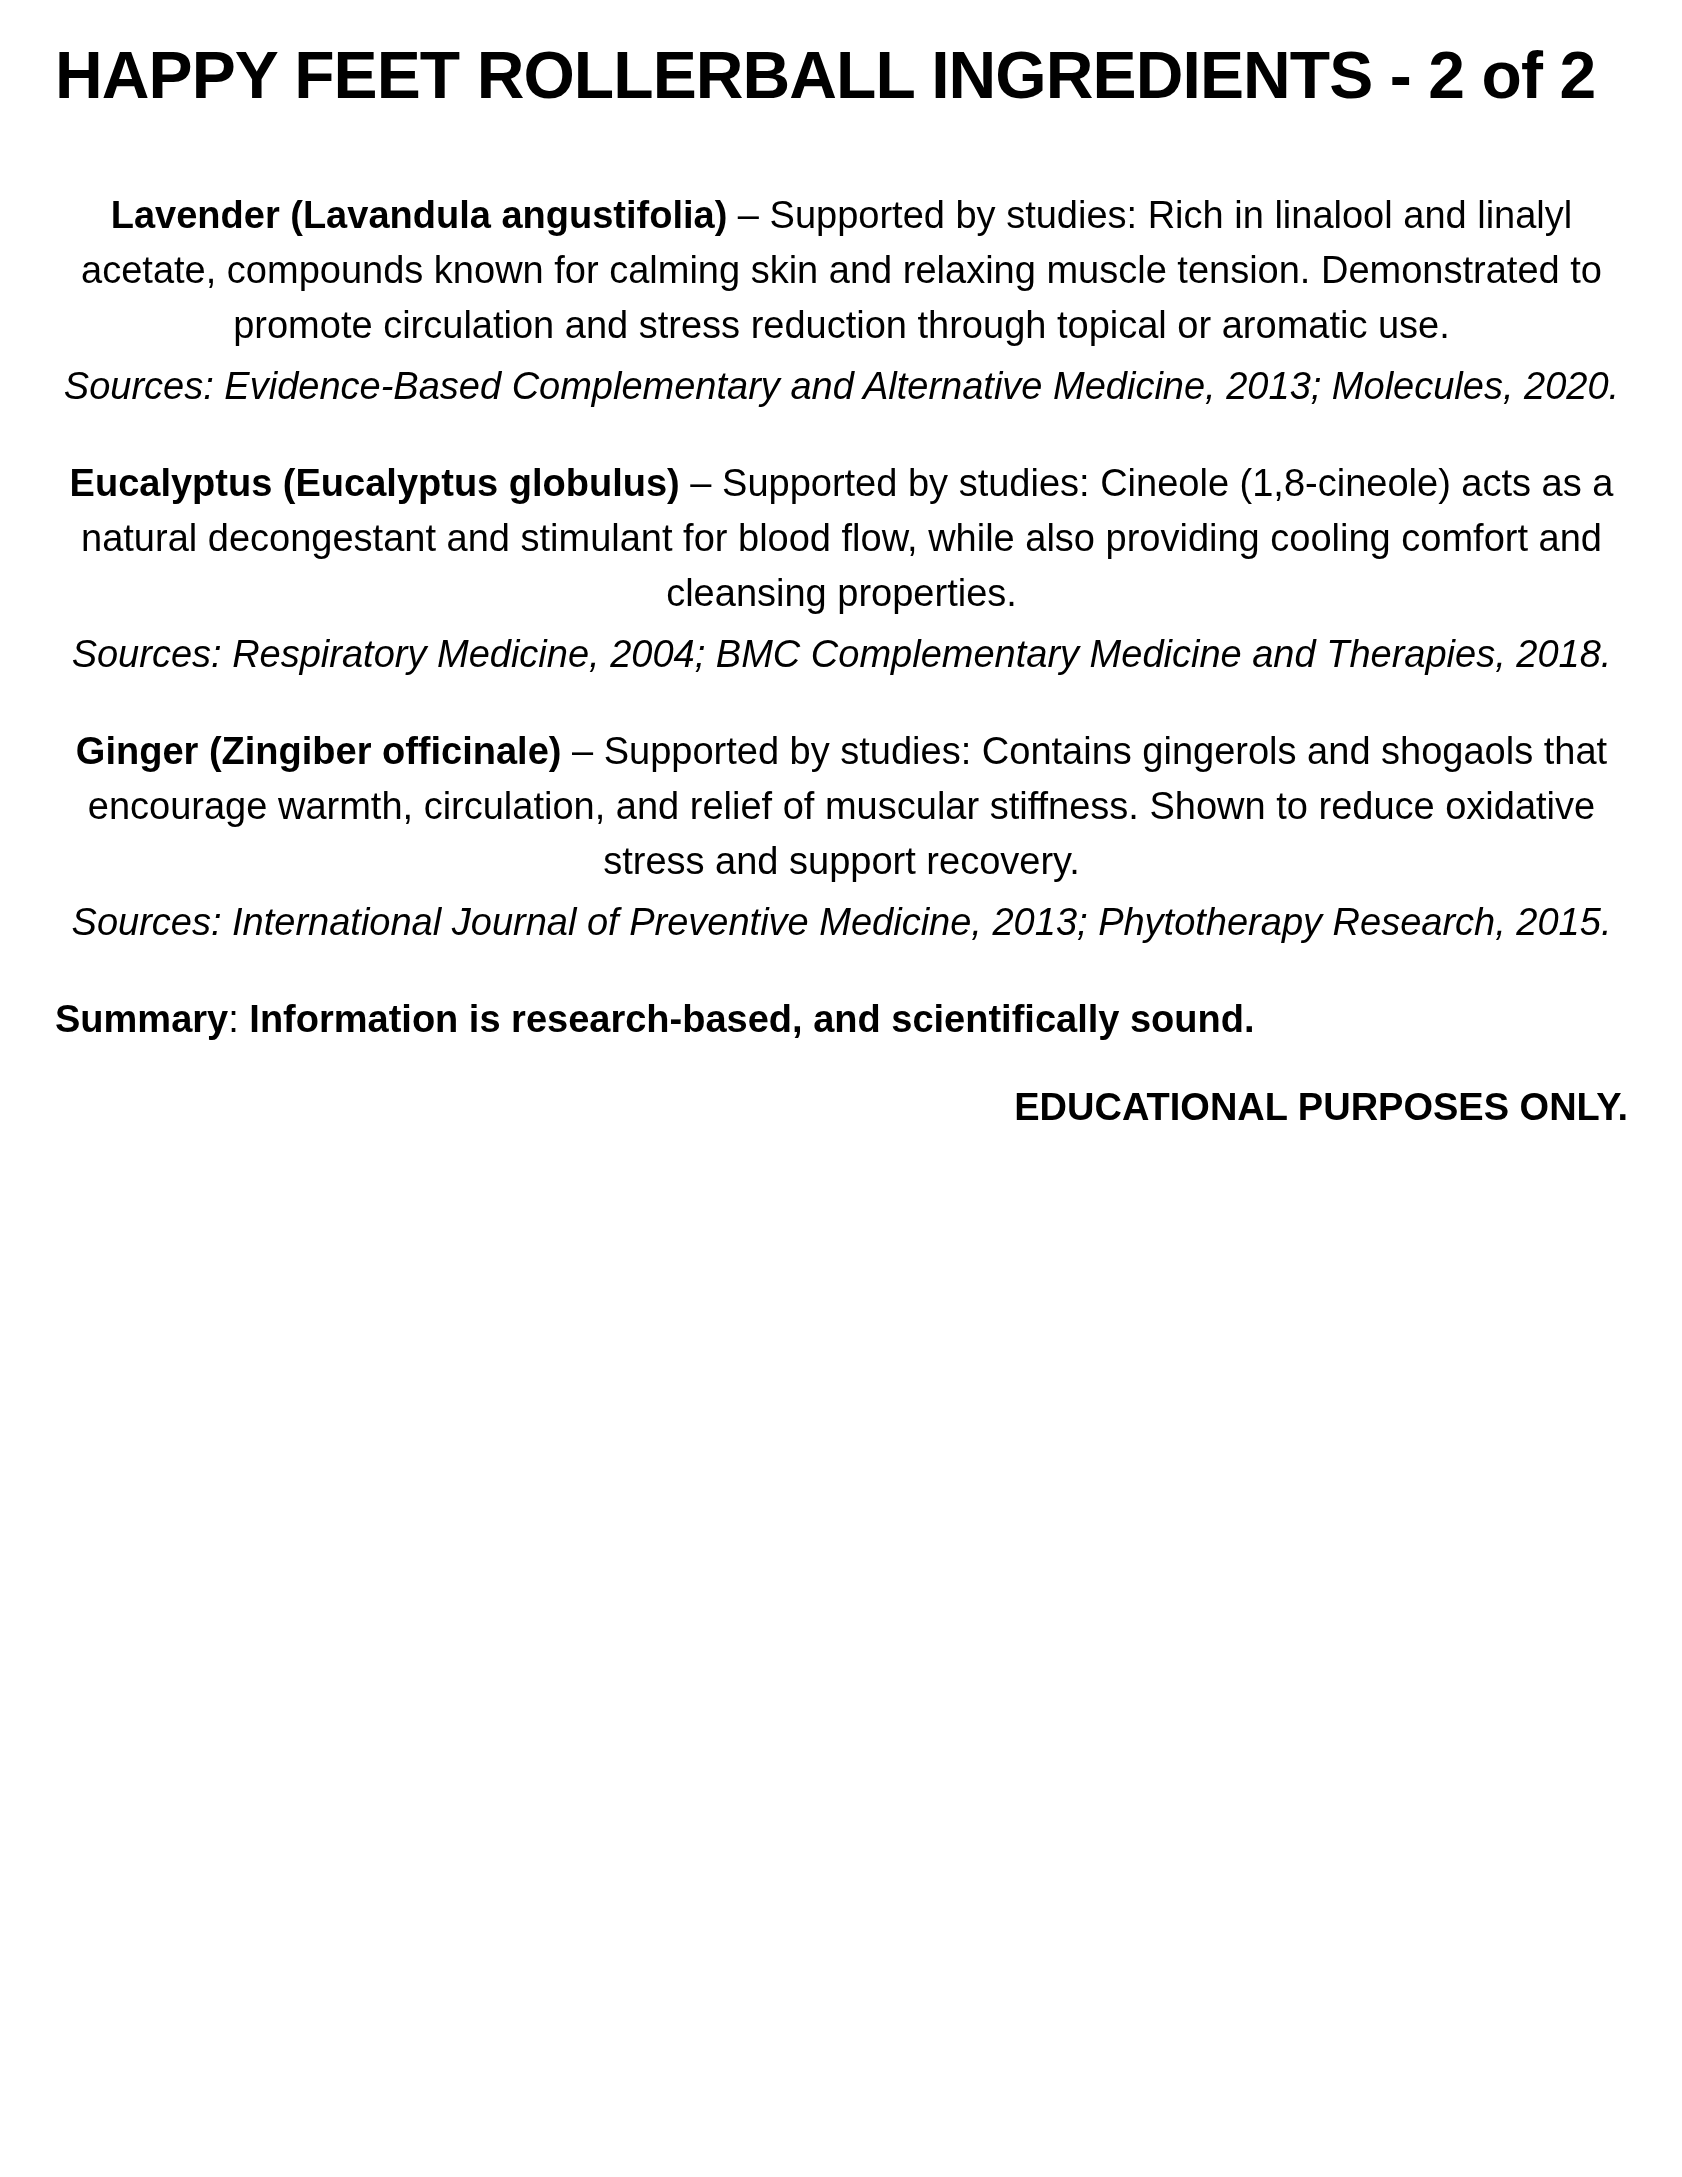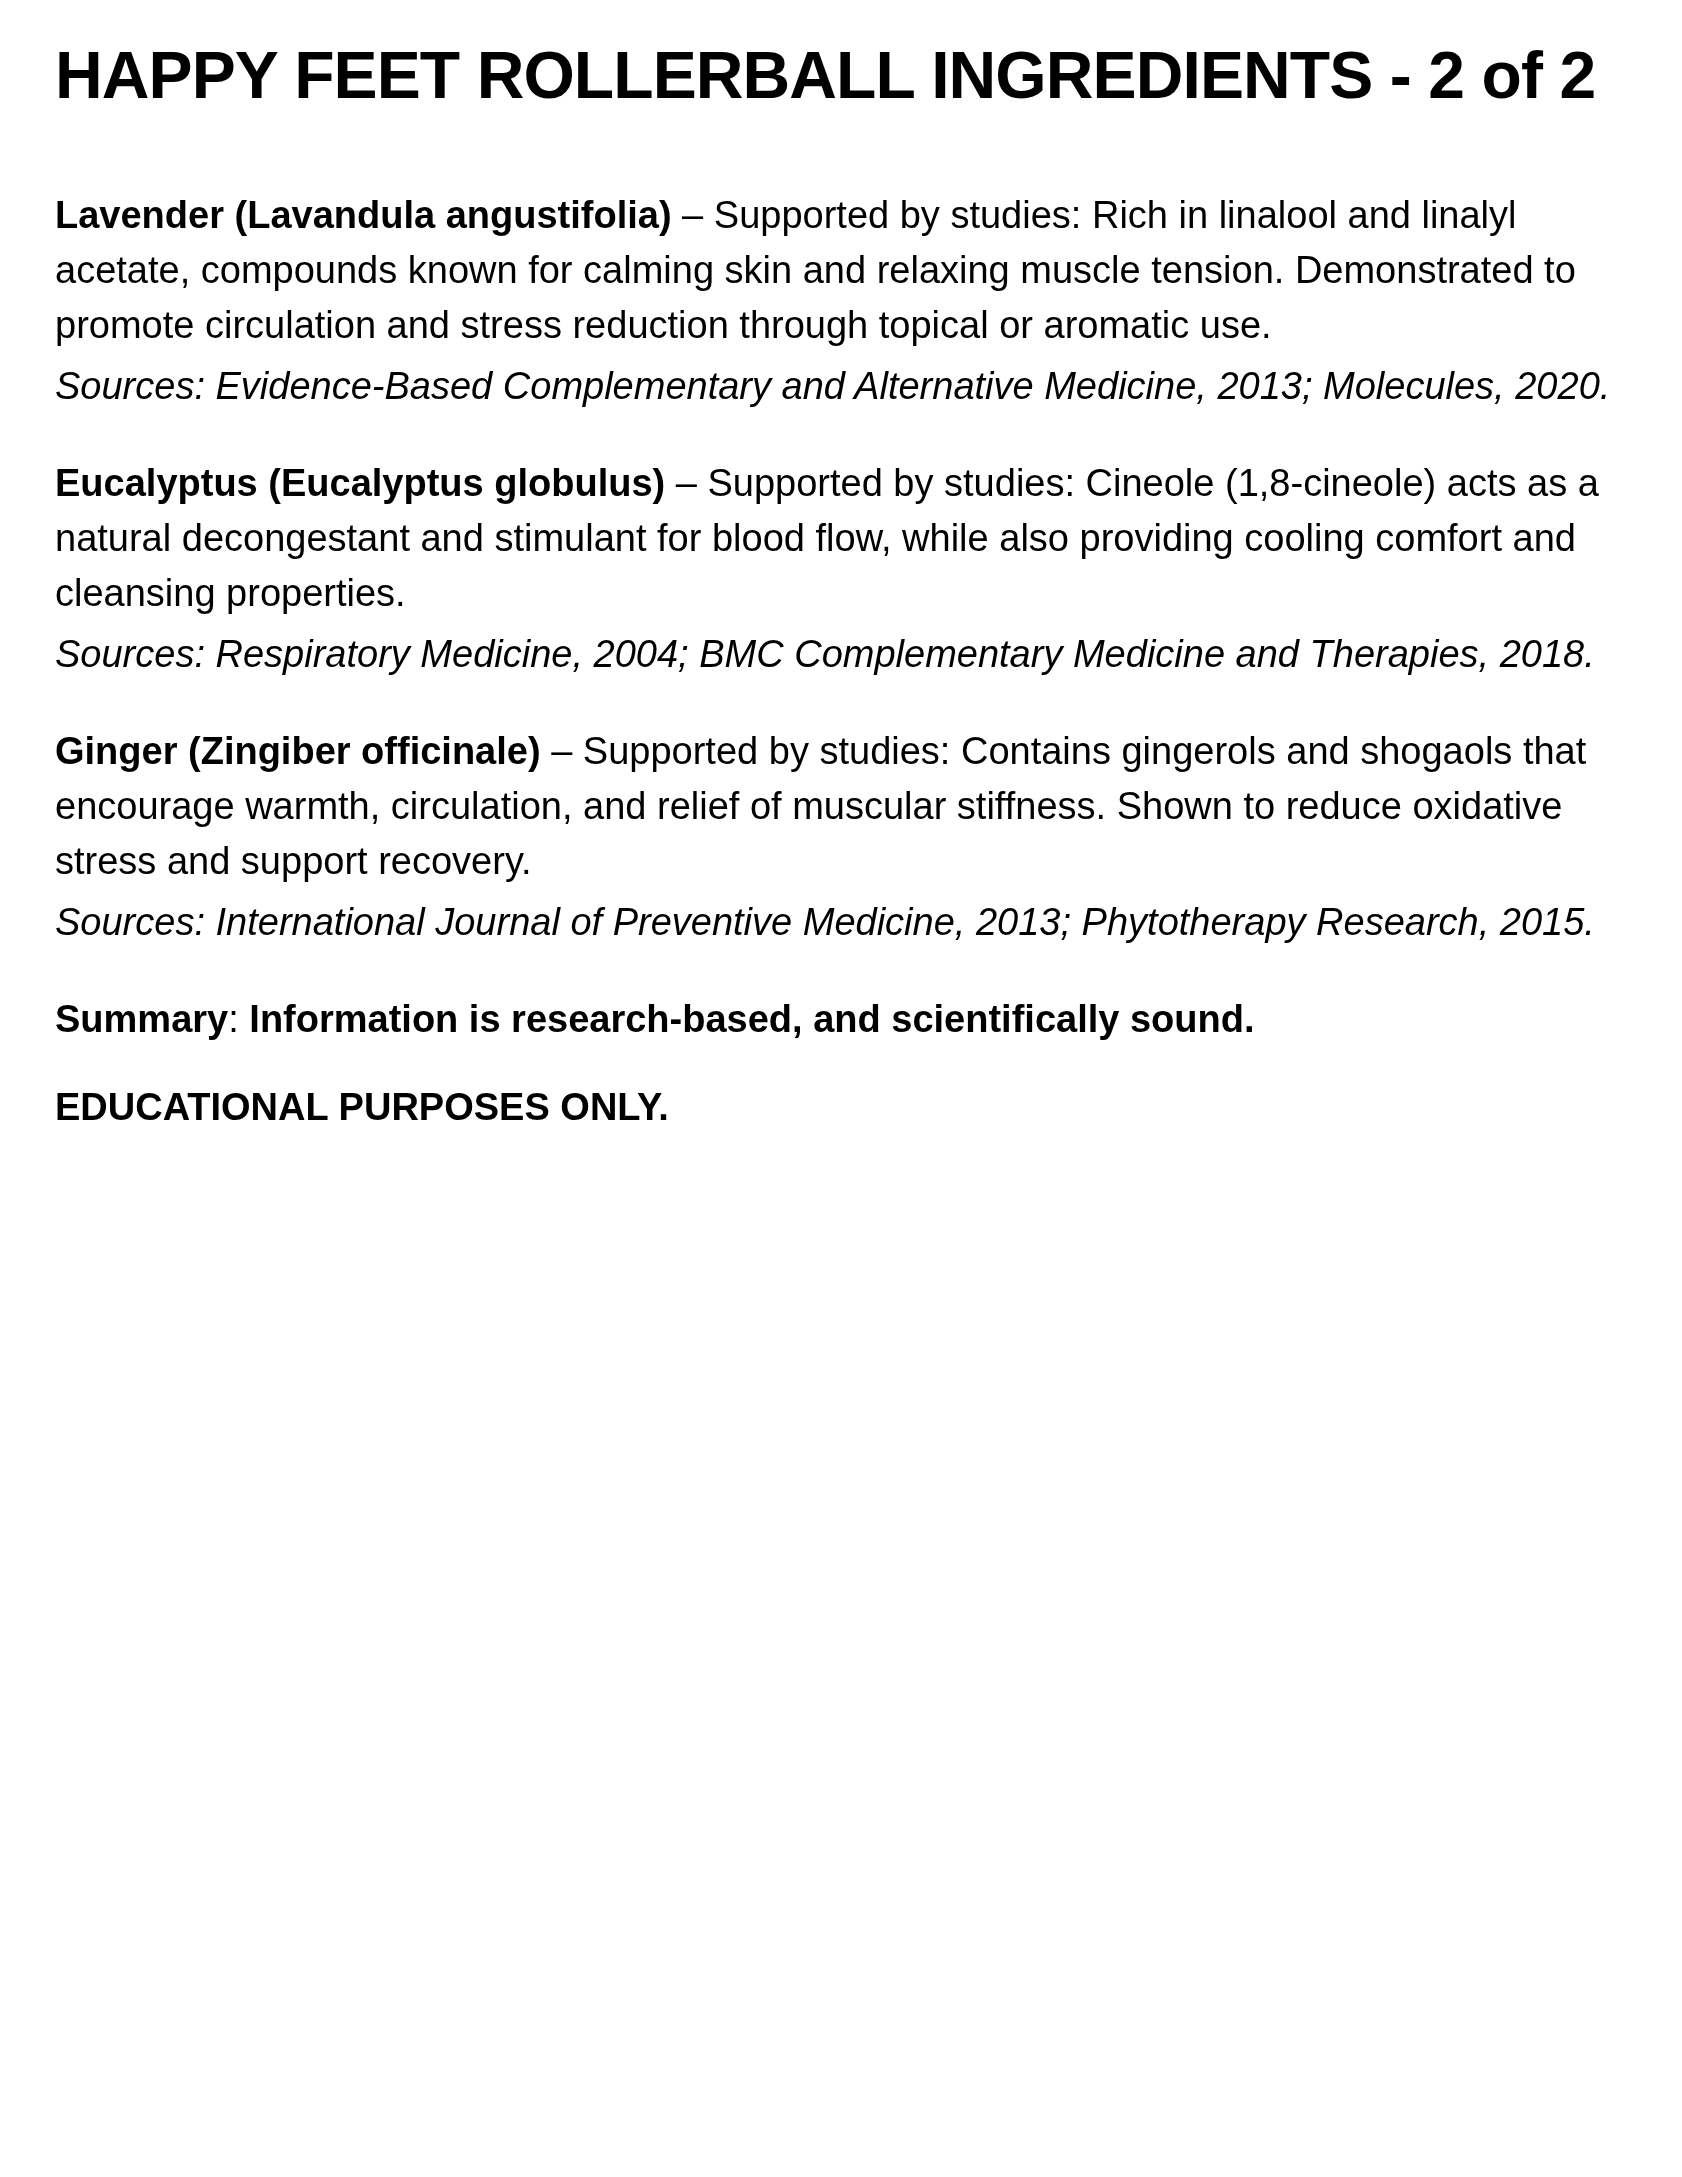--- a/index.html
+++ b/index.html
@@ -20,39 +20,41 @@
   }
   .title {
     font-size: 66px;
     line-height: 1.15;
     font-weight: 700;
     letter-spacing: -0.9px;
     margin: 0 0 74px 0;
   }
   .section {
     margin: 0 0 42px 0;
+    text-align: center;
   }
   .para, .sources, .summary, .footer {
     font-size: 38px;
     line-height: 55px;
     margin: 0;
   }
   .bold {
     font-weight: 700;
   }
   .sources {
     font-style: italic;
     margin-top: 6px;
   }
   .summary {
     font-weight: 400;
     margin: 0 0 33px 0;
   }
   .footer {
     font-weight: 700;
+    text-align: right;
   }
 </style>
 </head>
 <body>
 
 <div class="page">
 
   <h1 class="title">HAPPY FEET ROLLERBALL INGREDIENTS - 2 of 2</h1>
 
   <section class="section">

